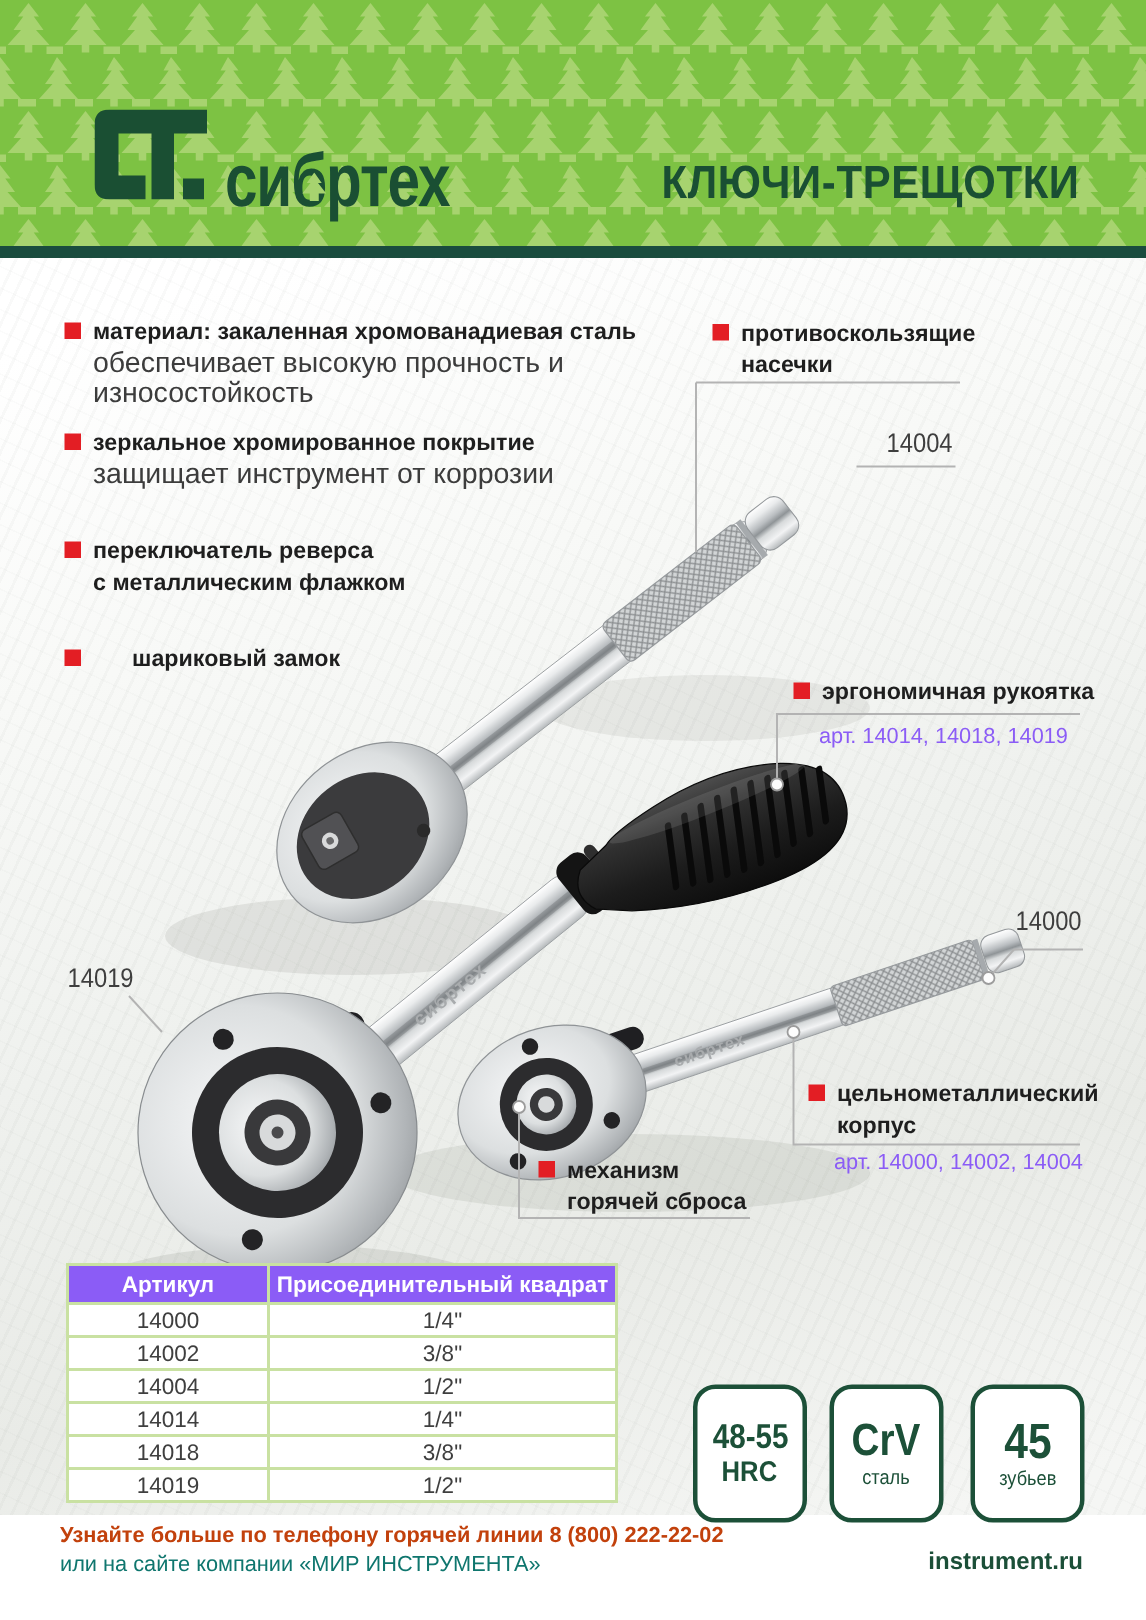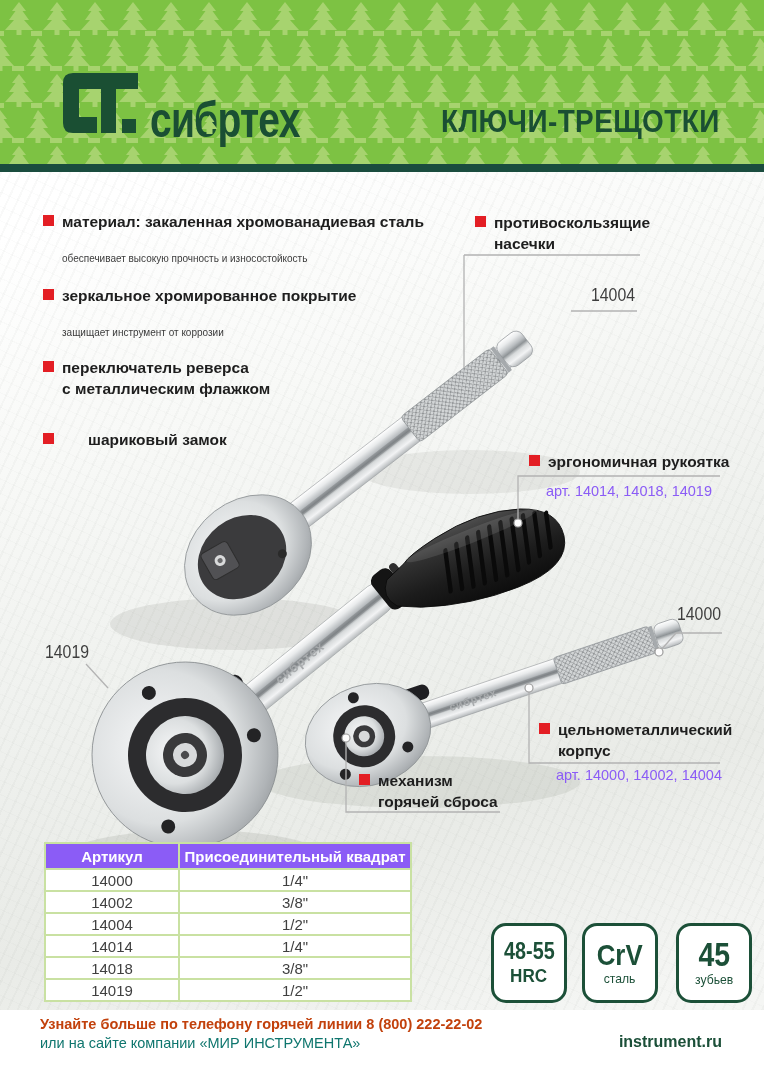--- a/index.html
+++ b/index.html
@@ -17,34 +17,34 @@
   #photo-bg{position:absolute;left:0;top:172px;width:764px;height:838px;
             background:linear-gradient(163deg,#ffffff 6%,#f8f9f7 28%,#eff1ee 52%,#e9ebe7 74%,#f5f6f4 96%);}
   #photo-bg .scratches{position:absolute;inset:0;
             background:repeating-linear-gradient(115deg,rgba(60,70,60,.03) 0 2px,transparent 2px 9px),
                        repeating-linear-gradient(25deg,rgba(60,70,60,.02) 0 1px,transparent 1px 13px);}
   #tools-svg{position:absolute;left:0;top:172px;}
   
   .feat{position:absolute;display:flex;gap:8px;}
   .bullet{flex:0 0 auto;width:11px;height:11px;background:#e31e24;margin-top:4px;}
   .feat .tt{font-size:15.5px;line-height:21px;font-weight:bold;color:#1e1e1e;}
-  .feat .st{font-size:10px;line-height:20px;color:#3c3c3c;margin-top:17px;}
+  .feat .st{font-size:19px;line-height:20px;color:#3c3c3c;margin-top:1px;}
   .feat .st.b{font-weight:bold;color:#1e1e1e;font-size:15.5px;line-height:21px;margin-top:0;}
   .art{position:absolute;font-size:14.5px;color:#8b5cf6;}
   .plabel{position:absolute;font-size:18px;color:#3e3e3e;transform:scaleX(.88);transform-origin:left top;}
   
   #spec-table{position:absolute;left:44px;top:842px;width:368px;border-collapse:collapse;}
   #spec-table th{background:#8b5cf6;color:#fff;font-size:15px;font-weight:bold;height:24px;
                  border:2px solid #c9e1a2;padding:0;text-align:center;}
   #spec-table td{background:#fff;color:#3f3f3f;font-size:15px;height:20px;
                  border:2px solid #c9e1a2;padding:0;text-align:center;}
   #spec-table .c1{width:132px;}
   
-  .badge{position:absolute;top:923px;width:76px;height:80px;box-sizing:border-box;border:3px solid #1c5038;
-         border-radius:15px;background:#fff;display:flex;flex-direction:column;align-items:center;justify-content:center;color:#1c5038;margin-left:29px;}
+  .badge{position:absolute;top:923px;width:76px;height:92px;box-sizing:border-box;border:3px solid #1c5038;
+         border-radius:15px;background:#fff;display:flex;flex-direction:column;align-items:center;justify-content:center;color:#1c5038;}
   .badge .val{font-weight:bold;line-height:.95;transform:scaleX(.86);}
   .badge .lab{font-weight:bold;line-height:1;margin-top:3px;transform:scaleX(.9);}
   #badge-hrc .val{font-size:23px;} #badge-hrc .lab{font-size:19px;margin-top:4px;}
   #badge-crv .val{font-size:30px;} #badge-crv .lab{font-size:13.5px;font-weight:normal;}
   #badge-teeth .val{font-size:33px;} #badge-teeth .lab{font-size:13.5px;font-weight:normal;}
   
   #footer-line1{position:absolute;left:40px;top:1016px;font-size:14.5px;color:#c2410c;font-weight:bold;}
   #footer-line2{position:absolute;left:40px;top:1035px;font-size:14.5px;color:#0f766e;}
   #site-link{position:absolute;right:42px;top:1033px;font-size:16px;font-weight:bold;color:#1b4f38;}
 </style>

